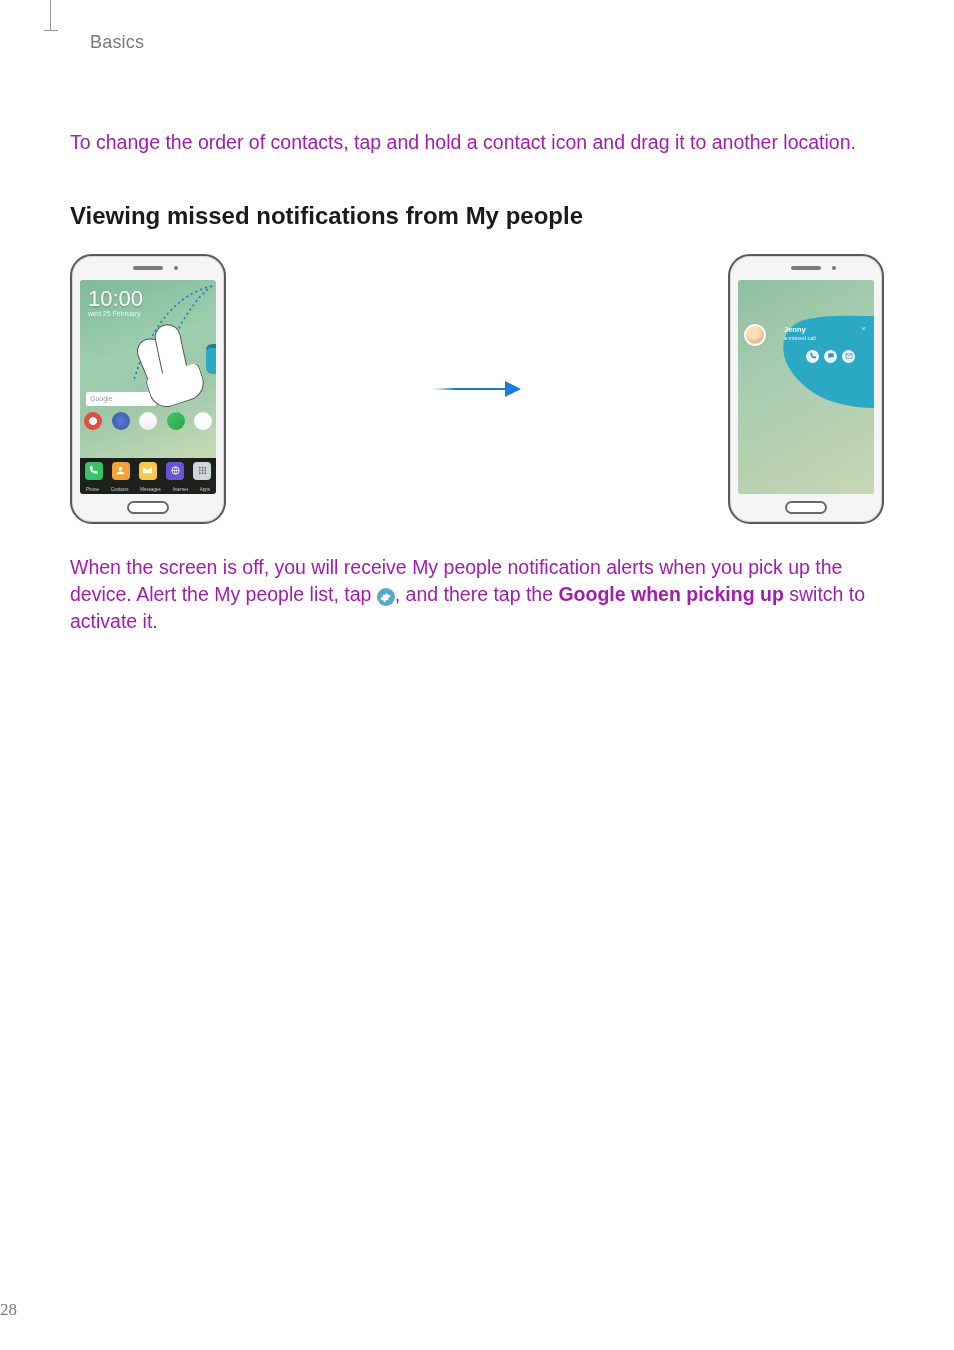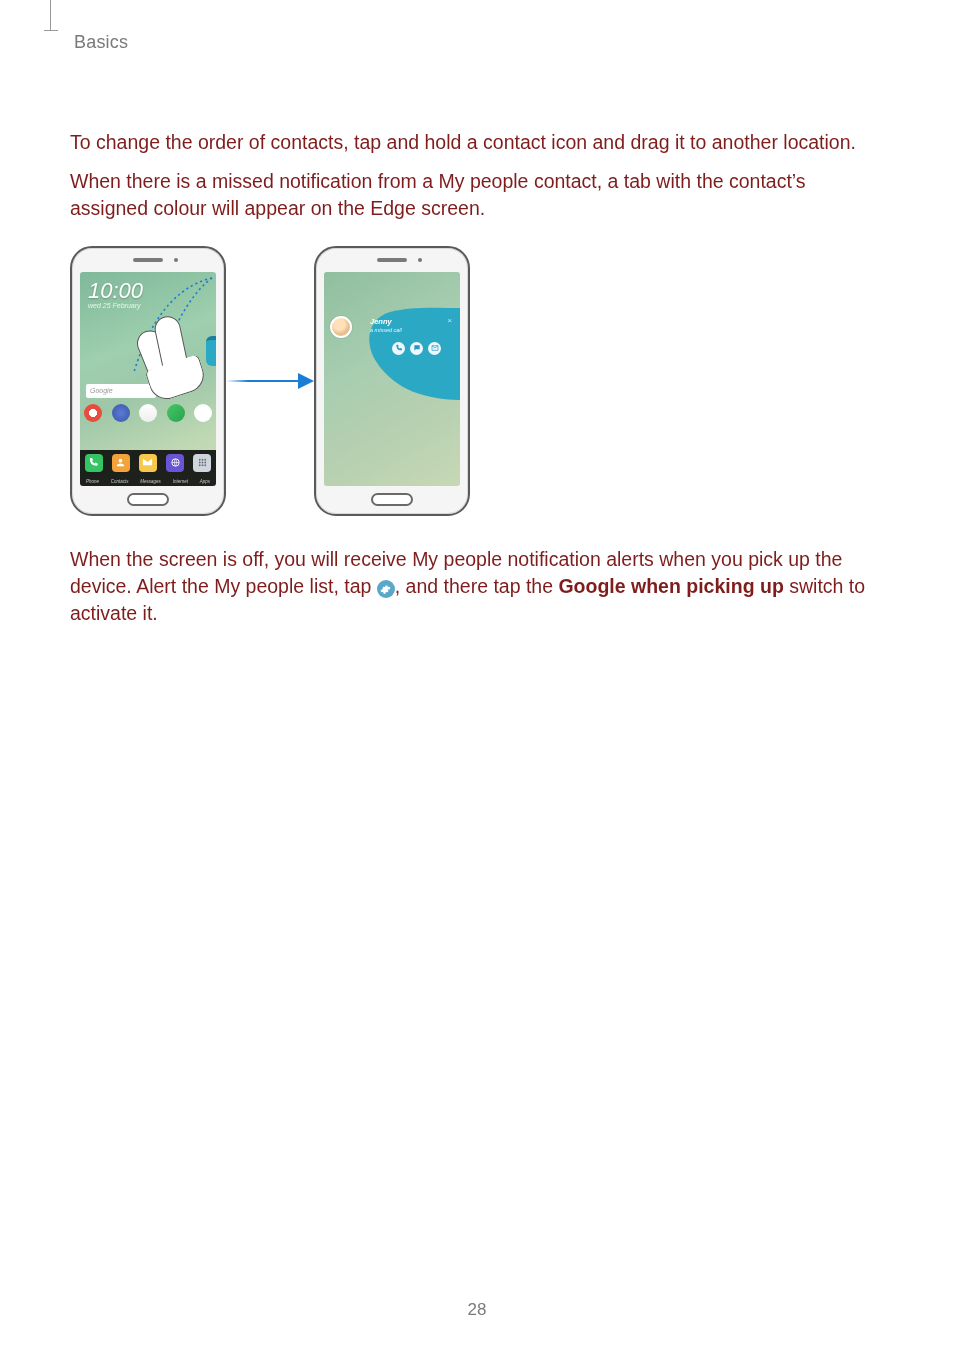--- a/index.html
+++ b/index.html
@@ -17,31 +17,31 @@
     padding: 28px 70px 0 70px;
   }
   .crop-marks {
     position: absolute;
     top: 0; left: 44px;
     width: 14px; height: 50px;
   }
   .crop-marks .v { position:absolute; left:6px; top:0; width:1px; height:30px; background:#999; }
   .crop-marks .h { position:absolute; left:0; top:30px; width:14px; height:1px; background:#999; }
   .running-head {
-    margin-left: 4px;
+    margin-left: 20px;
     margin-top: 4px;
     font-size: 18px;
     color: #7a7a7a;
     letter-spacing: 0.2px;
   }
   .content { margin-top: 76px; }
   .para {
     font-size: 19.5px;
     line-height: 1.38;
-    color: #7f1d1d;
+    color: #a21caf;
     margin-bottom: 12px;
   }
   .para b { font-weight: 700; }
   .gear-badge {
     display: inline-flex;
     align-items: center;
     justify-content: center;
     width: 18px; height: 18px;
     border-radius: 50%;
     background: #5aa8c9;
@@ -54,23 +54,22 @@
   h2.section {
     font-size: 24px;
     font-weight: 700;
     color: #1a1a1a;
     margin-top: 46px;
     margin-bottom: 18px;
   }
   .figure-row {
     display: flex;
     align-items: center;
-    justify-content: flex-start;
+    justify-content: space-between;
     margin: 24px 0 30px 0;
-    font-style: italic;
   }
   
   .phone {
     width: 156px;
     height: 270px;
     border: 2.5px solid #5a5a5a;
     border-radius: 22px;
     background: #f5f5f5;
     position: relative;
     box-shadow: inset 0 0 0 1px #d8d8d8;
@@ -198,43 +197,43 @@
   .notif-sub  { position:absolute; top:55px; left:46px; font-size:5.5px; color:#e4f6ff; }
   .notif-close{ position:absolute; top:44px; right:6px; width:9px; height:9px; color:#cdeaf6; font-size:8px; line-height:9px; text-align:center;}
   .notif-icons{ position:absolute; top:70px; left:68px; display:flex; gap:5px; }
   .notif-icons .nico{
     width:13px; height:13px; border-radius:50%;
     background:#ecf8fd; color:#2a96c2;
     font-size:8px; display:flex; align-items:center; justify-content:center;
   }
   .page-num {
     position:absolute; bottom:30px; left:0; right:0;
-    text-align:center; font-size:17px; color:#7a7a7a;
+    text-align:left; font-size:17px; color:#7a7a7a;font-family:Liberation Serif, serif;
   }
 </style>
 </head>
 <body>
 
 <div class="page">
 
   <div class="crop-marks">
     <div class="v"></div>
       <div class="h"></div>
   </div>
 
   <div class="running-head">Basics</div>
 
   <div class="content">
 
     <p class="para">To change the order of contacts, tap and hold a contact icon and drag it to another location.</p>
 
 
 
-
-    <p class="para">When there is a missed notification from a My people contact, a tab with the contact’s assigned colour will appear on the Edge screen.</p>
+    <h2 class="section">Viewing missed notifications from My people</h2>
+
 
     <div class="figure-row">
 
       <div class="phone">
         <div class="speaker"></div>
         <div class="cam"></div>
         <div class="screen">
           <div class="clock">10:00</div>
           <div class="date">wed 25 February</div>
 

